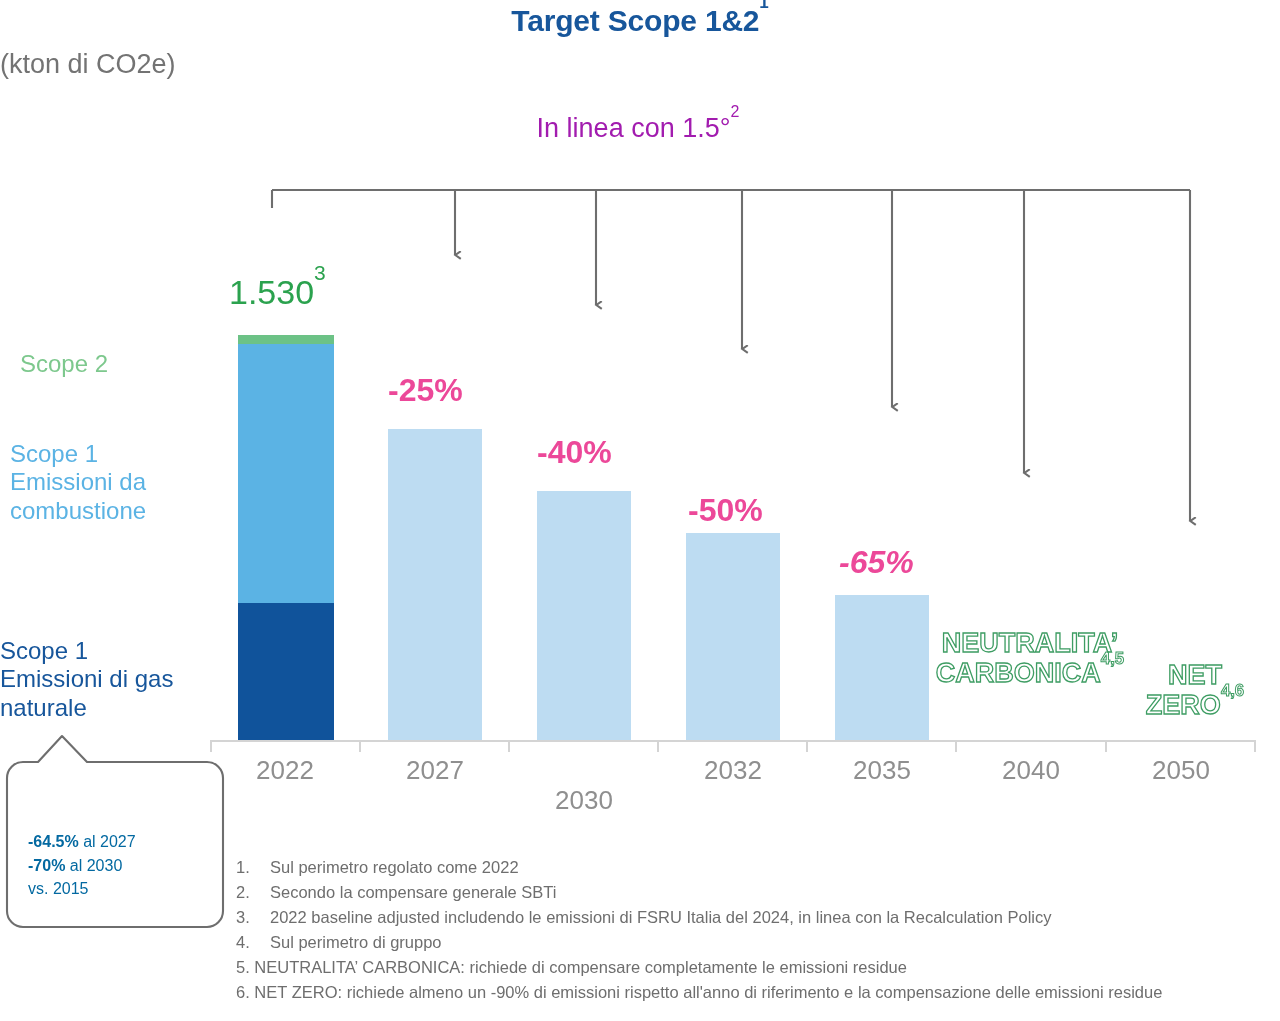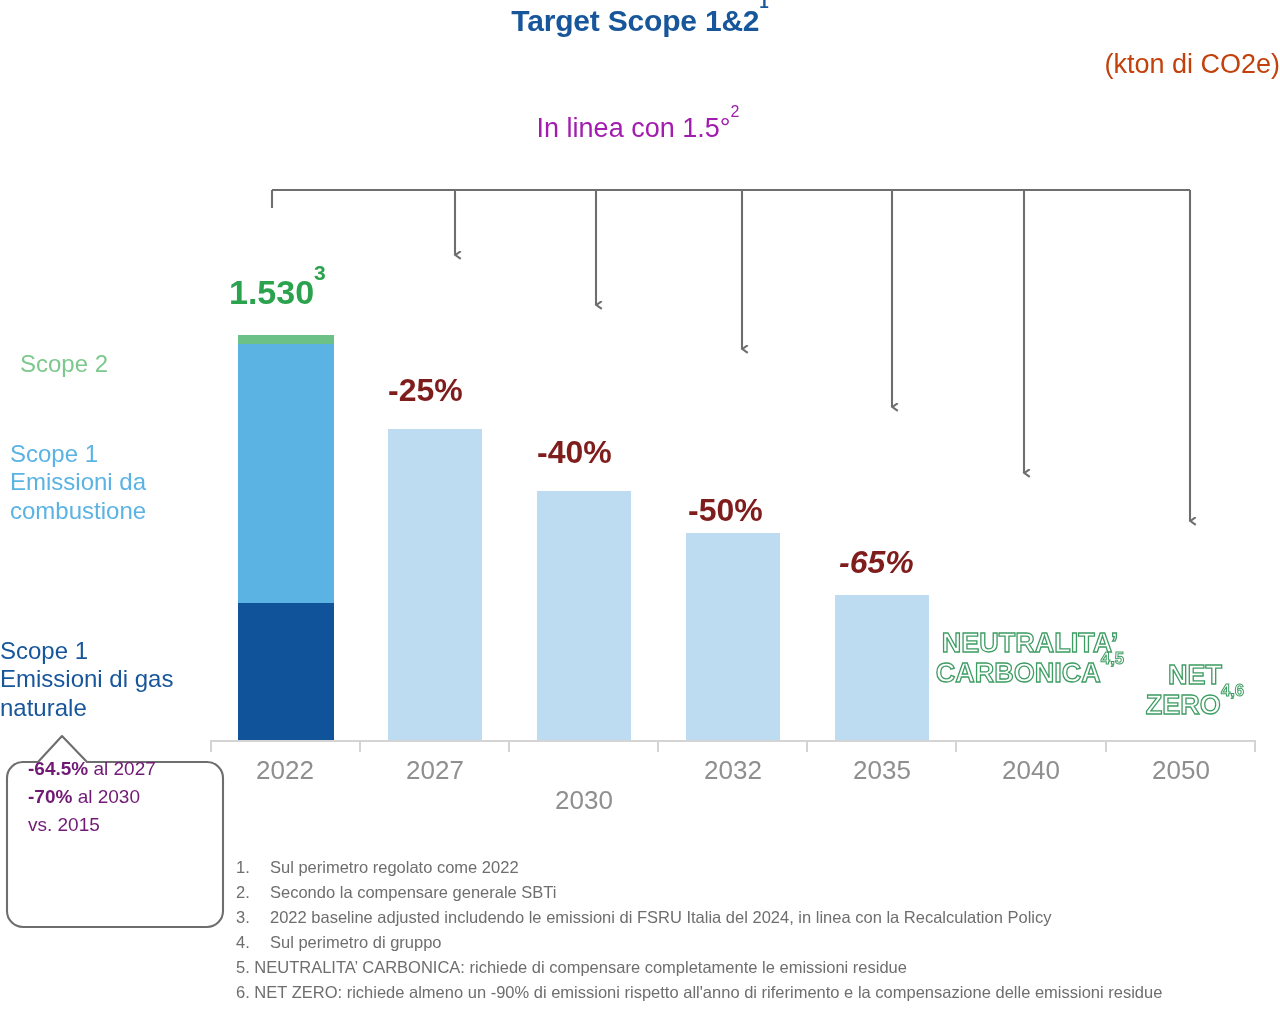--- a/index.html
+++ b/index.html
@@ -15,21 +15,21 @@
   
   .title{
     position:absolute;left:0;right:0;top:4px;
     text-align:center;
     font-size:30px;font-weight:bold;color:#17569B;
     letter-spacing:-0.2px;
   }
   .title sup{font-size:17px;font-weight:bold;top:-0.7em;position:relative;}
   .subtitle{
     position:absolute;left:0;right:0;top:49px;
-    text-align:right;font-size:27px;color:#c2410c;
+    text-align:left;font-size:27px;color:#737373;
   }
   .aligned{
     position:absolute;left:0;right:4px;top:113px;
     text-align:center;font-size:27px;color:#a21caf;
   }
   .aligned sup{font-size:16px;position:relative;top:-0.65em;}
 
   
   .connector{position:absolute;left:0;top:0;width:1280px;height:560px;}
 
@@ -41,26 +41,26 @@
     background:#D4D4D4;
   }
   .tick{position:absolute;top:740px;width:2px;height:12px;background:#D4D4D4;}
   .xlabel{
     position:absolute;top:755px;width:140px;text-align:center;
     font-size:26px;color:#8F8F8F;
   }
 
   
   .baseline-value{
-    position:absolute;font-size:34px;font-weight:bold;color:#2BA24E;
+    position:absolute;font-size:34px;font-weight:normal;color:#2BA24E;
     white-space:nowrap;
   }
   .baseline-value sup{font-size:21px;position:relative;top:-0.55em;}
   .delta{
-    position:absolute;font-size:32px;font-weight:bold;color:#7f1d1d;
+    position:absolute;font-size:32px;font-weight:bold;color:#ec4899;
     white-space:nowrap;
   }
 
   
   .leg{position:absolute;text-align:left;line-height:1.18;}
   .leg-scope2{font-size:24px;color:#7DC88D;}
   .leg-scope1c{font-size:24px;color:#5BB3E4;}
   .leg-scope1g{font-size:24px;color:#17569B;}
 
   
@@ -71,22 +71,22 @@
     line-height:1.12;
     white-space:nowrap;
   }
   .goal sup{font-size:0.62em;position:relative;top:-0.5em;-webkit-text-stroke:1px #3E9D63;}
   .goal-neutral{font-size:27px;left:900px;top:628px;width:260px;}
   .goal-netzero{font-size:27px;left:1120px;top:660px;width:150px;}
 
   
   .callout{position:absolute;left:2px;top:706px;width:230px;height:230px;}
   .callout-text{
-    position:absolute;left:28px;top:755px;width:190px;
-    font-size:19px;color:#701a75;line-height:1.48;
+    position:absolute;left:28px;top:830px;width:190px;
+    font-size:16px;color:#0369a1;line-height:1.48;
   }
   .callout-text b{font-weight:bold;}
   .callout-text span{font-weight:normal;}
 
   
   .notes{
     position:absolute;left:236px;top:855px;width:1000px;
     font-size:16.5px;color:#6E6E6E;line-height:1.52;
   }
   .note-row{display:flex;}

